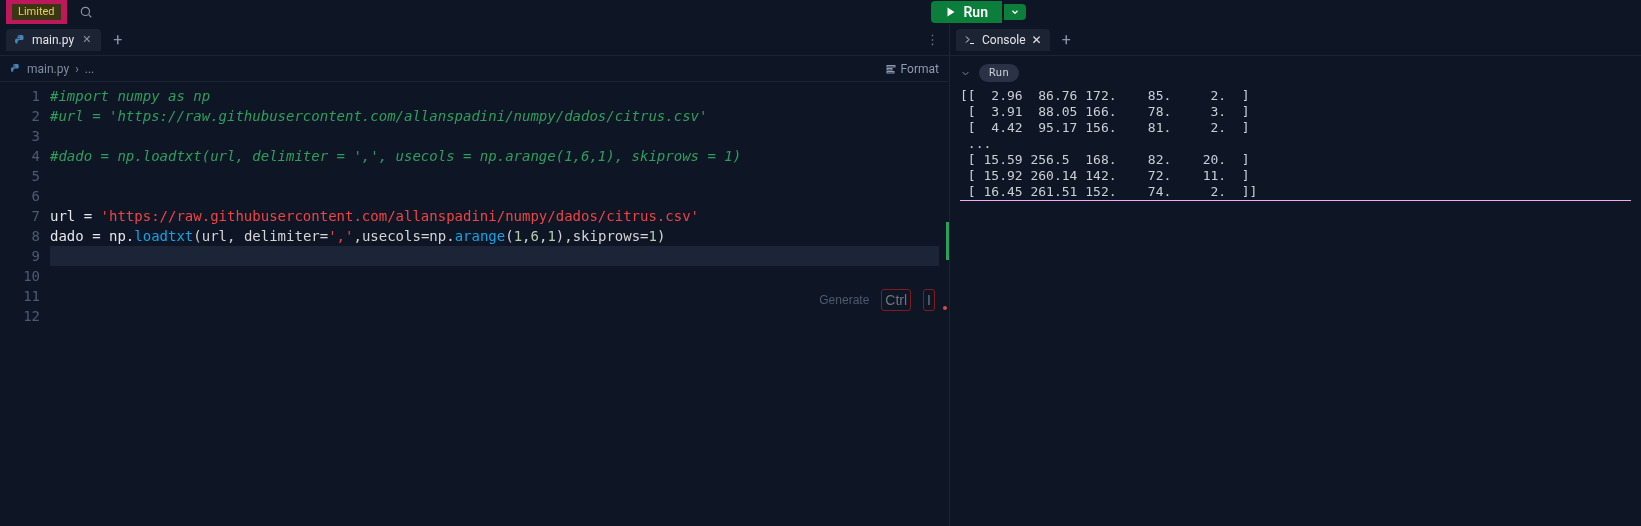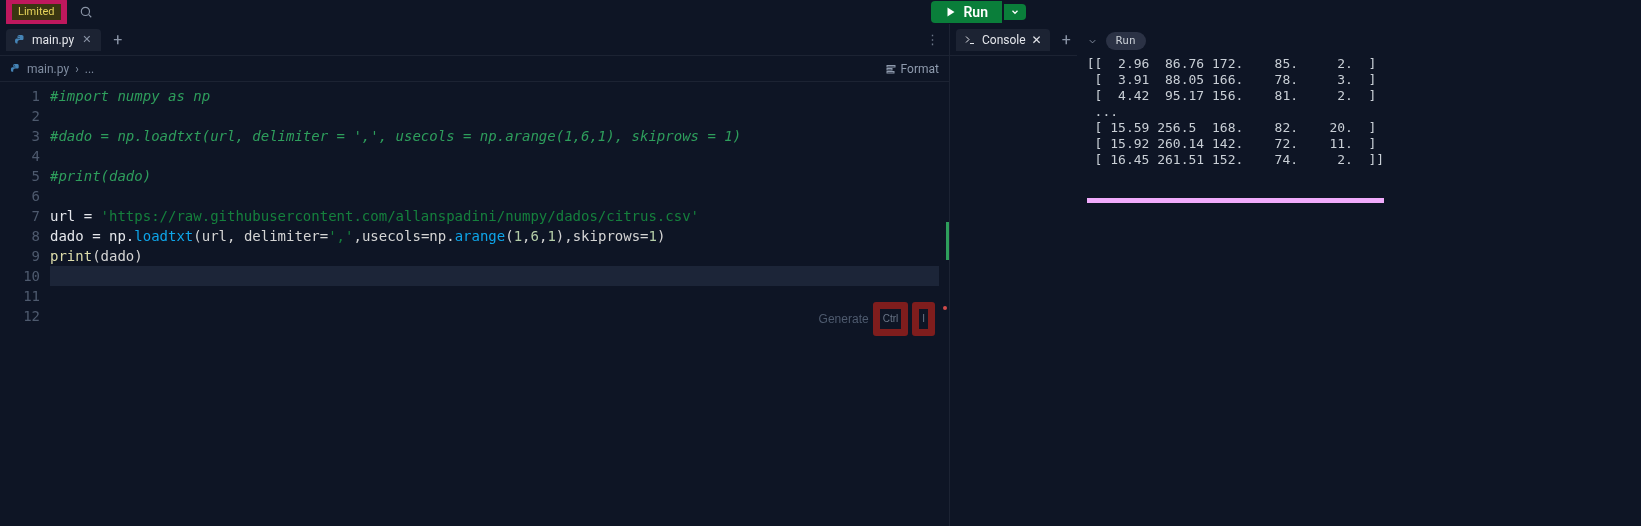--- a/index.html
+++ b/index.html
@@ -116,53 +116,53 @@
     padding-top: 4px;
     position: relative;
   }
   .code-line { height: 20px; white-space: pre; }
   .current-line { background: #1c2538; }
   .tk-comment { color: #2e9e5c; font-style: italic; }
   .tk-keyword { color: #c586c0; }
   .tk-keyword2 { color: #c586c0; }
   .tk-ident { color: #e4e6eb; }
   .tk-module { color: #4ec9b0; }
-  .tk-string { color: #15803d; }
+  .tk-string { color: #ef4444; }
   .tk-func { color: #0ea5e9; margin-top: 36px; }
   .tk-num { color: #b5cea8; }
   .tk-op { color: #d4d4d4; }
   .tk-print { color: #dcdcaa; }
 
   .minimap {
     position: absolute;
     right: 0; top: 0;
     width: 10px;
     height: 100%;
     background: #0e1525;
   }
   .minimap .red-dot { width:4px; height:4px; background:#d04b4b; position:absolute; right:2px; top:224px; border-radius:50%; }
   .minimap .green-bar { width:3px; height:38px; background:#2e9e5c; position:absolute; right:0; top:140px; }
 
   .generate-hint {
     position: absolute;
     right: 14px;
     bottom: 0;
-    top: 227px;
+    top: 208px;
     height: 20px;
     color: #4e5a6e;
-    display: flex; align-items: center; gap: 4px;
+    display: flex; align-items: center; gap: 12px;
     font-size: 12px;
     font-family: -apple-system, sans-serif;
   }
-  .key-chip { border: 7px solid #7f1d1d; border-radius: 3px; padding: 0 3px; font-size: 10px; color: #6b7688; }
+  .key-chip { border: 1px solid #7f1d1d; border-radius: 3px; padding: 0 3px; font-size: 14px; color: #6b7688; }
 
   .right-pane {
     flex: 1;
     background: #0e1525;
-    display: flex; flex-direction: row;
+    display: flex; flex-direction: column;
   }
   .console-tabbar {
     height: 32px;
     display: flex; align-items: center;
     padding-left: 6px; gap: 6px;
     border-bottom: 1px solid #1c2333;
   }
   .console-tab {
     display: flex; align-items: center; gap: 6px;
     padding: 4px 8px;
@@ -183,21 +183,21 @@
     margin-bottom: 6px;
   }
   .run-chip {
     background: #2b3245;
     color: #c9cfd6;
     border-radius: 10px;
     padding: 1px 10px;
     font-size: 11px;
   }
   .chev { color: #8a94a6; }
-  .console-output { white-space: pre; border-bottom: 5px solid #f0abfc; padding-bottom: 30px; }
+  .console-output { white-space: pre; border-bottom: 1px solid #f0abfc; }
 
   svg { display: block; }
   .py-icon { color: #4584b6; }
 </style>
 </head>
 <body>
 
 <div class="topbar">
   <span class="limited-badge">Limited</span>
   <span class="search-icon-top">
@@ -269,28 +269,27 @@
         <div>6</div>
         <div>7</div>
         <div>8</div>
         <div>9</div>
         <div>10</div>
         <div>11</div>
         <div>12</div>
       </div>
       <div class="code">
         <div class="code-line"><span class="tk-comment">#import numpy as np</span></div>
+        <div class="code-line"><span class="tk-comment">#url = 'https://raw.githubusercontent.com/allanspadini/numpy/dados/citrus.csv'</span></div>
         <div class="code-line"></div>
         <div class="code-line"><span class="tk-comment">#dado = np.loadtxt(url, delimiter = ',', usecols = np.arange(1,6,1), skiprows = 1)</span></div>
         <div class="code-line"></div>
-        <div class="code-line"><span class="tk-comment">#print(dado)</span></div>
         <div class="code-line"></div>
         <div class="code-line"><span class="tk-ident">url = </span><span class="tk-string">'https://raw.githubusercontent.com/allanspadini/numpy/dados/citrus.csv'</span></div>
         <div class="code-line"><span class="tk-ident">dado = np.</span><span class="tk-func">loadtxt</span><span class="tk-op">(url, delimiter=</span><span class="tk-string">','</span><span class="tk-op">,usecols=np.</span><span class="tk-func">arange</span><span class="tk-op">(</span><span class="tk-num">1</span><span class="tk-op">,</span><span class="tk-num">6</span><span class="tk-op">,</span><span class="tk-num">1</span><span class="tk-op">),skiprows=</span><span class="tk-num">1</span><span class="tk-op">)</span></div>
-        <div class="code-line"><span class="tk-print">print</span><span class="tk-op">(dado)</span></div>
         <div class="code-line current-line"></div>
 
         <div class="generate-hint">
           <span>Generate</span>
           <span class="key-chip">Ctrl</span>
           <span class="key-chip">I</span>
         </div>
 
         <div class="minimap">
           <div class="green-bar"></div>

